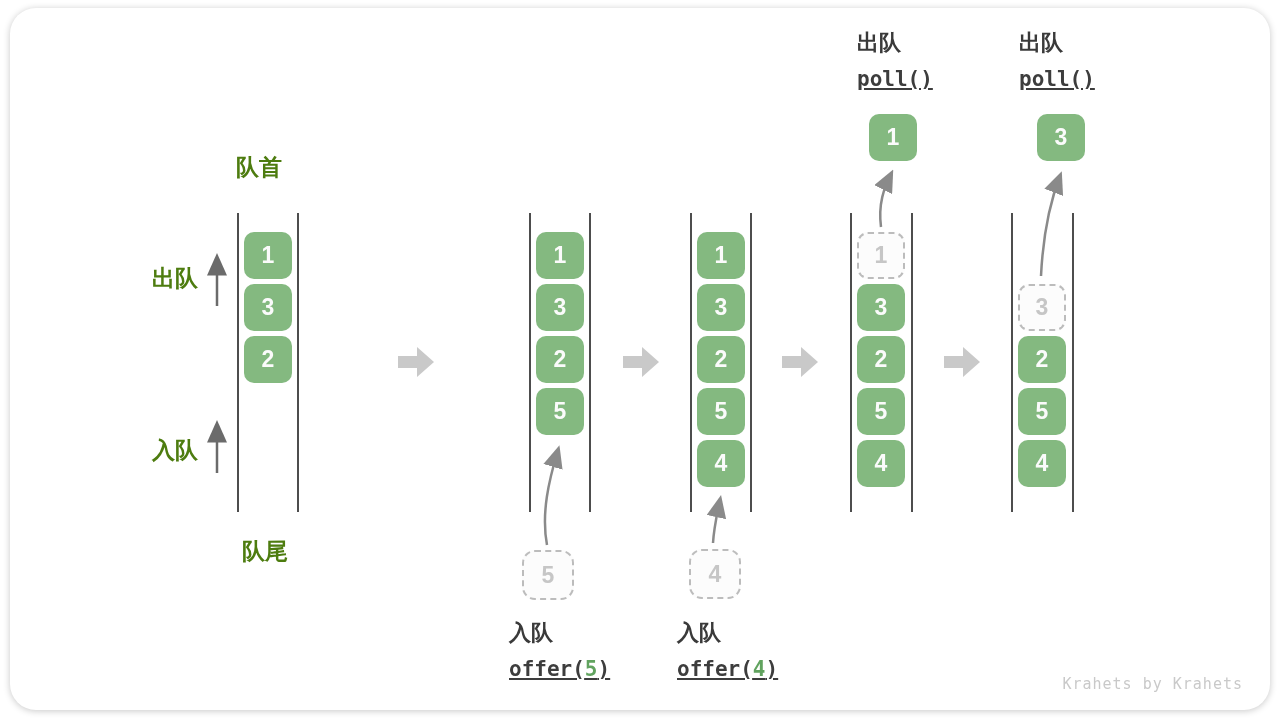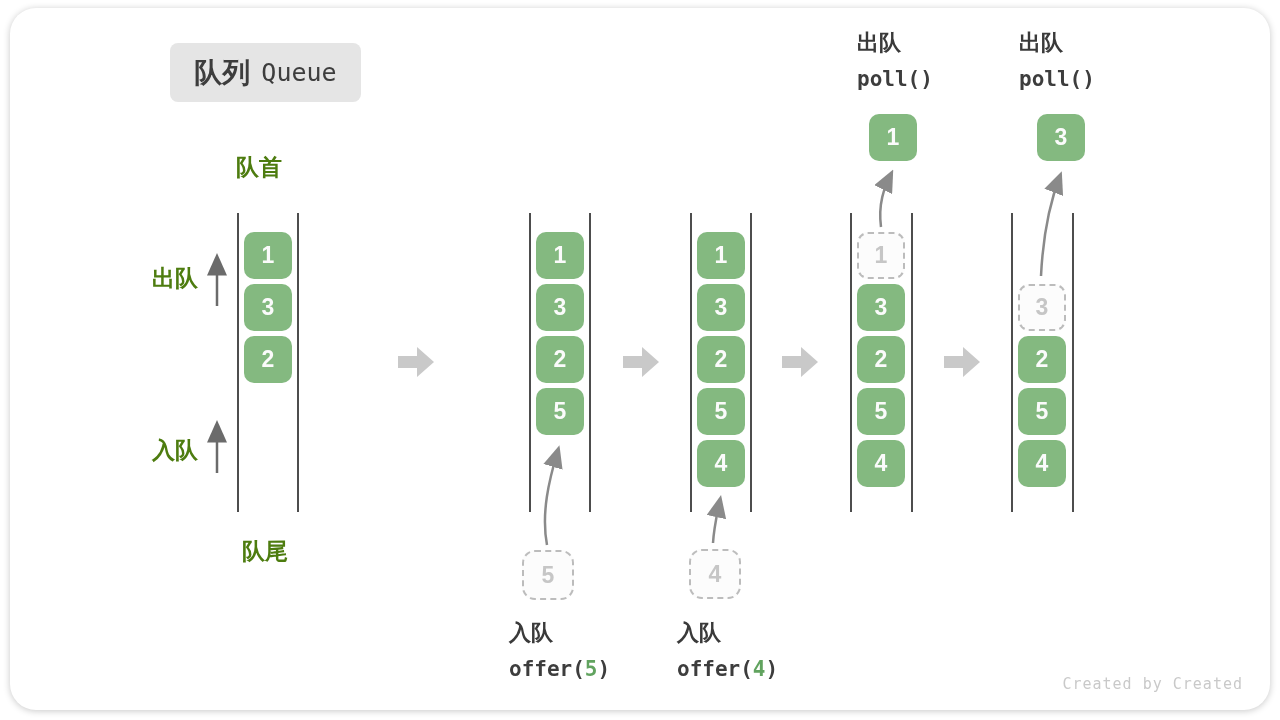--- a/index.html
+++ b/index.html
@@ -17,36 +17,32 @@
   .gbox { position: absolute; width: 48px; height: 47px; background: #84b980; border-radius: 10px;
     display: flex; align-items: center; justify-content: center;
     color: #fbfbfb; font-size: 23px; font-weight: 600; }
   .dbox { position: absolute; width: 48px; height: 47px; background: #fcfcfc;
     border: 2px dashed #bcbcbc; border-radius: 11px;
     display: flex; align-items: center; justify-content: center;
     color: #c6c6c6; font-size: 23px; font-weight: 600; }
   .staged { width: 52px; height: 50px; border-radius: 13px; }
   .op-group { position: absolute; display: flex; flex-direction: column; gap: 9px; }
   .op-zh { font-size: 22px; font-weight: 600; color: #3a3a3a; }
-  .op-code { font-family: "DejaVu Sans Mono", monospace; font-size: 21px; font-weight: 600; color: #3d3d3d; white-space: nowrap; }
+  .op-code { font-family: "DejaVu Sans Mono", monospace; font-size: 21px; font-weight: 600; color: #3d3d3d; white-space: nowrap; text-decoration: underline; }
   .op-arg { color: #61a35f; font-weight: 700; }
   .watermark { position: absolute; right: 37px; top: 675px; font-family: "DejaVu Sans Mono", monospace;
     font-size: 15px; color: #c9c9c9; letter-spacing: 1px; }
   svg.overlay { position: absolute; left: 0; top: 0; width: 1280px; height: 720px; pointer-events: none; }
 </style>
 </head>
 <body>
 
 <div id="stage">
   <div class="card"></div>
 
-  <div class="title-badge">
-    <span class="title-zh">队列</span>
-    <span class="title-en">Queue</span>
-  </div>
 
   <div class="cjk-label" style="left:236px; top:152px;">队首</div>
   <div class="cjk-label" style="left:242px; top:536px;">队尾</div>
 
   <div class="cjk-label" style="left:152px; top:263px;">出队</div>
   <div class="cjk-label" style="left:152px; top:435px;">入队</div>
 
   <div class="vline" style="left:237px;"></div>
   <div class="vline" style="left:297px;"></div>
   <div class="vline" style="left:529px;"></div>
@@ -99,21 +95,21 @@
 
   <div class="op-group" style="left:857px; top:28px;">
     <span class="op-zh">出队</span>
     <span class="op-code">poll()</span>
   </div>
   <div class="op-group" style="left:1019px; top:28px;">
     <span class="op-zh">出队</span>
     <span class="op-code">poll()</span>
   </div>
 
-  <div class="watermark">Created by Created</div>
+  <div class="watermark">Krahets by Krahets</div>
 
   <svg class="overlay" viewBox="0 0 1280 720">
     <defs>
       <marker id="headGray" markerWidth="9" markerHeight="8" refX="7" refY="4" orient="auto">
         <path d="M0,0 L9,4 L0,8 Z" fill="#8a8a8a"></path>
       </marker>
       <marker id="headDark" markerWidth="9" markerHeight="8" refX="7" refY="4" orient="auto">
         <path d="M0,0 L9,4 L0,8 Z" fill="#6b6b6b"></path>
       </marker>
     </defs>

